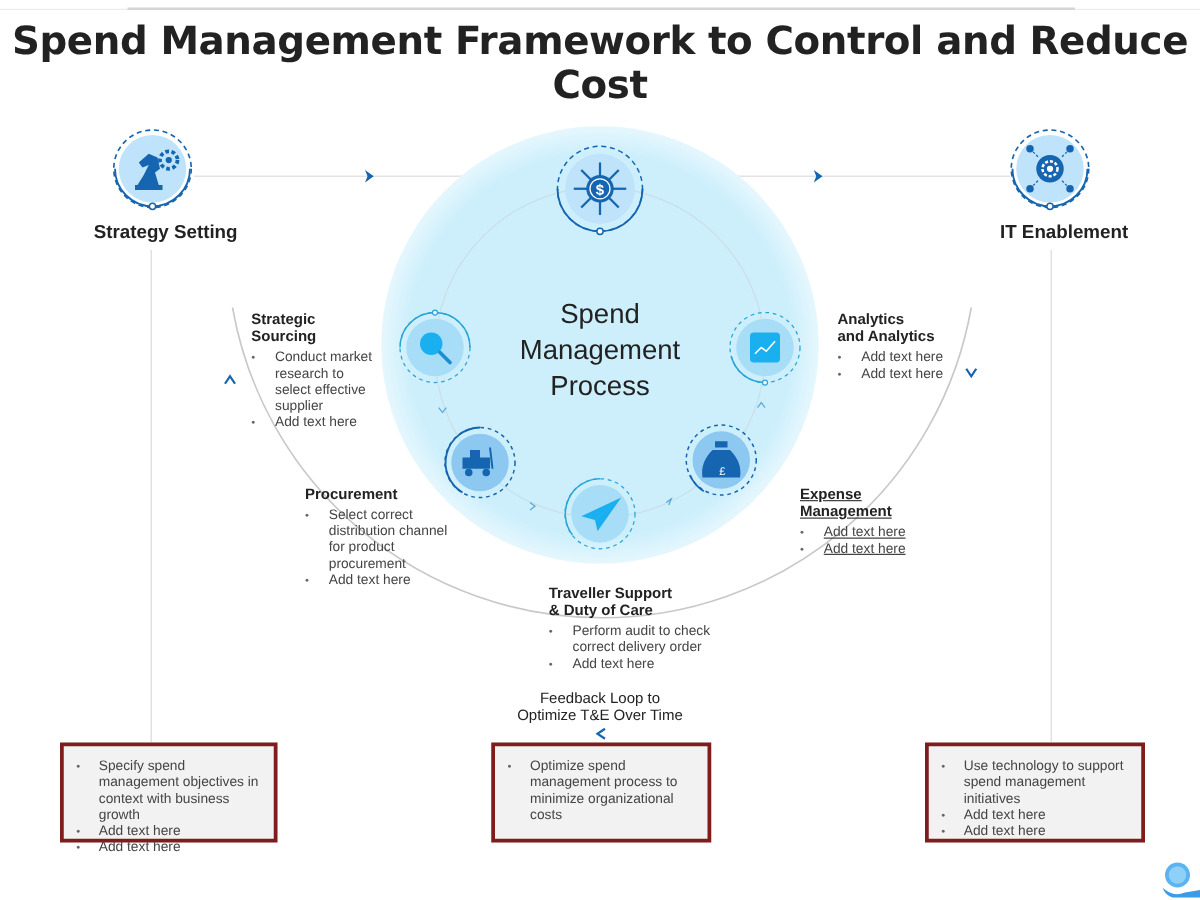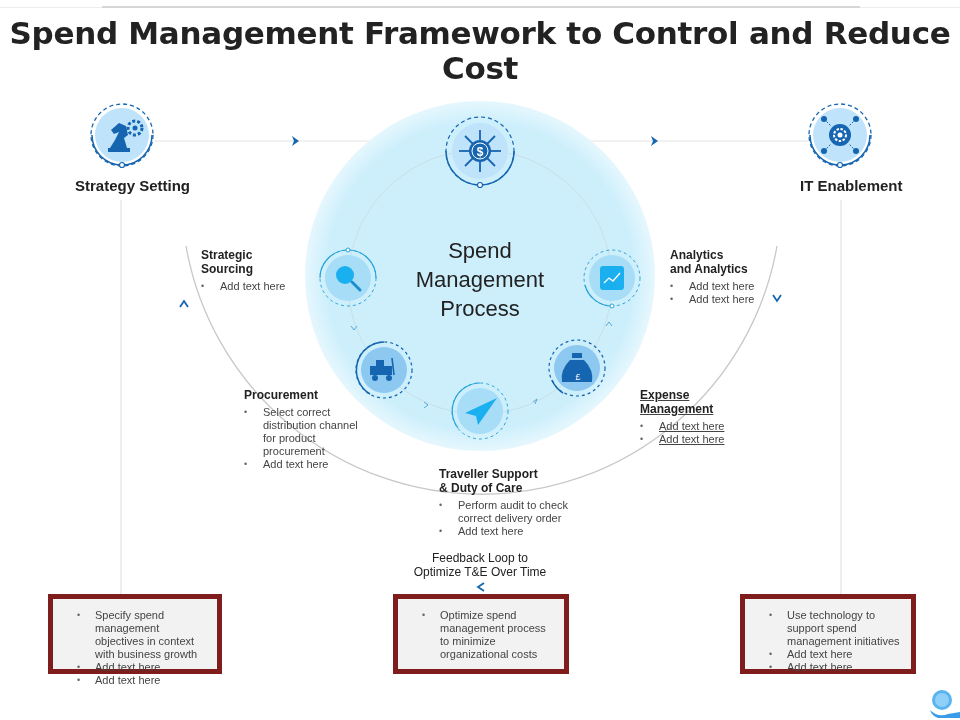--- a/index.html
+++ b/index.html
@@ -22,22 +22,22 @@
 
   .block { position: absolute; font-size: 11px; color: #444; }
   .block .hd { font-weight: bold; font-size: 12px; color: #222; line-height: 14px; margin-bottom: 4px; }
   .block ul { list-style: none; }
   .block li { position: relative; padding-left: 19px; line-height: 13px; }
   .block li::before { content: "•"; position: absolute; left: 0; top: 0; color: #666; font-size: 9px; }
 
   .feedback-label { position: absolute; left: 400px; top: 551px; width: 160px; text-align: center;
                     font-weight: normal; font-size: 12px; line-height: 14px; color: #222; }
 
-  .box { position: absolute; top: 594px; height: 80px; background: #f2f2f2; border: 5px solid #7f1d1d;
-         font-size: 11px; color: #444; padding: 10px 10px 0 24px; }
+  .box { position: absolute; top: 594px; height: 80px; background: #f2f2f2; border: 3px solid #7f1d1d;
+         font-size: 11px; color: #444; padding: 10px 10px 0 10px; }
   .box ul { list-style: none; }
   .box li { position: relative; padding-left: 18px; line-height: 13px; }
   .box li::before { content: "•"; position: absolute; left: 0; top: 0; color: #666; font-size: 9px; }
 
   .logo { position: absolute; left: 928px; top: 686px; width: 32px; height: 34px; }
 </style>
 </head>
 <body>
 
 <div class="topline2"></div>
@@ -182,20 +182,21 @@
   <div>Management</div>
   <div>Process</div>
 </div>
 
 <div class="block" style="left:201px; top:248px; width:100px;">
   <div class="hd">
     <div>Strategic</div>
     <div>Sourcing</div>
   </div>
   <ul>
+    <li>Conduct market research to select effective supplier</li>
     <li>Add text here</li>
   </ul>
 </div>
 
 <div class="block" style="left:244px; top:388px; width:120px;">
   <div class="hd">
     <div>Procurement</div>
   </div>
   <ul>
     <li>Select correct distribution channel for product procurement</li>

